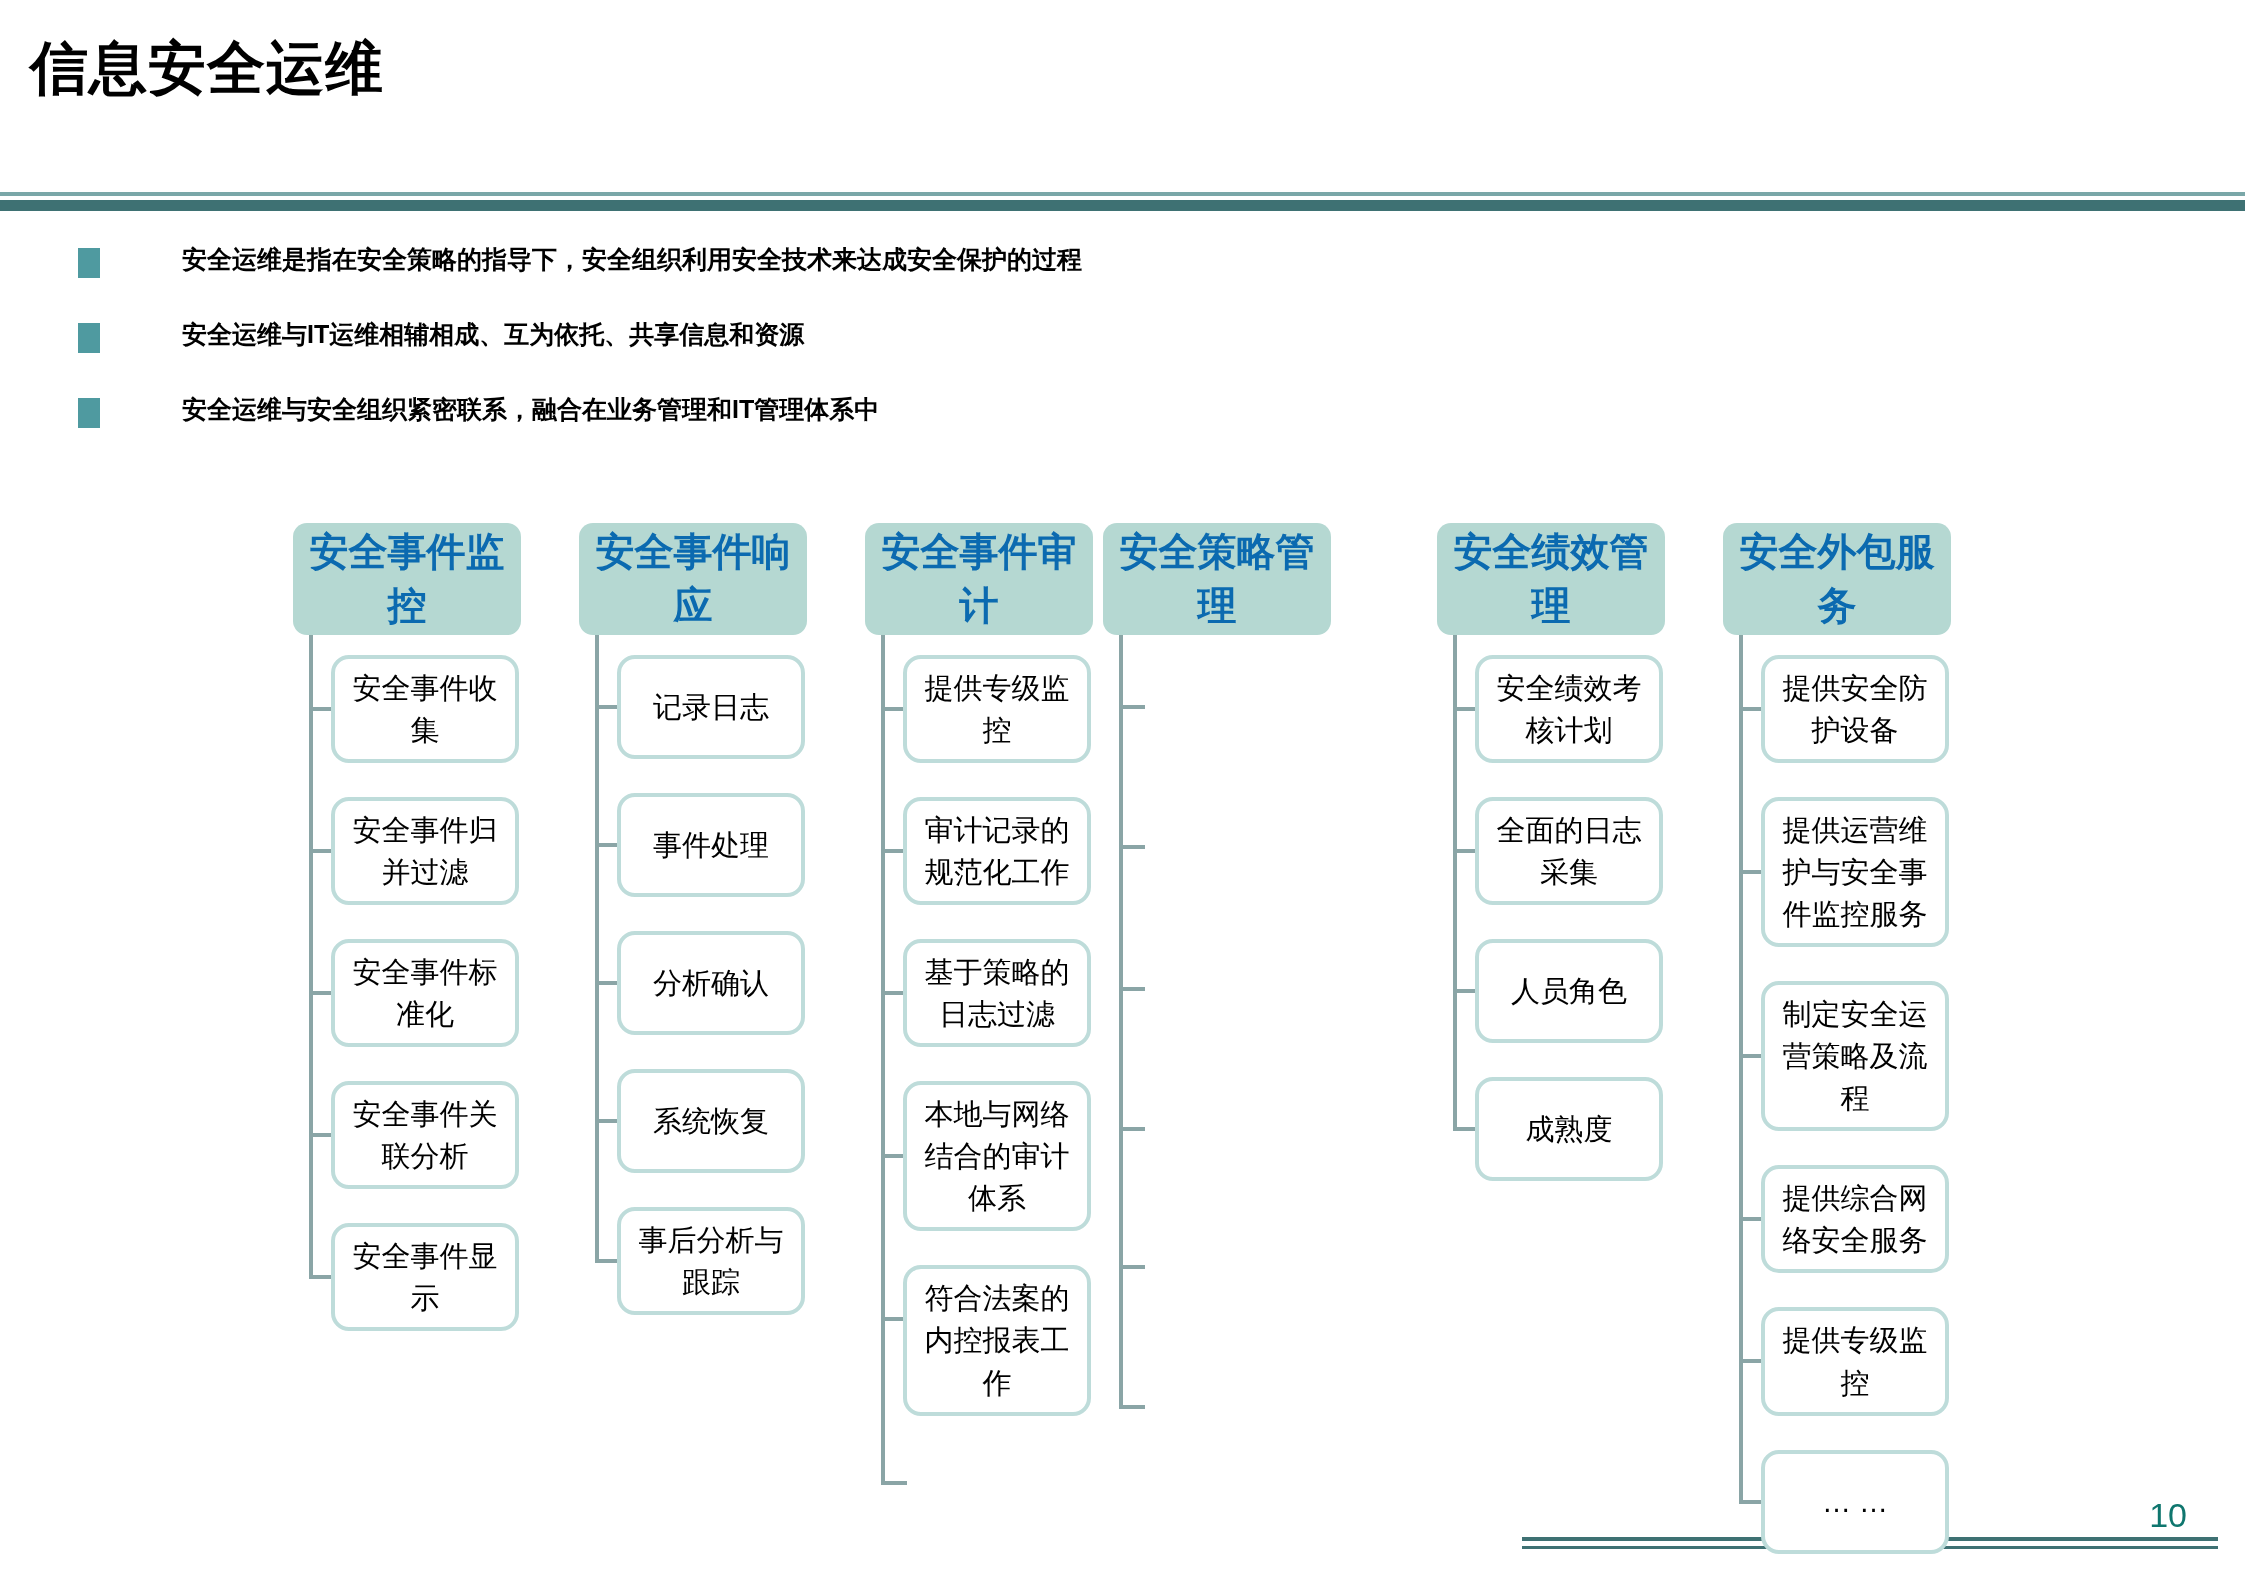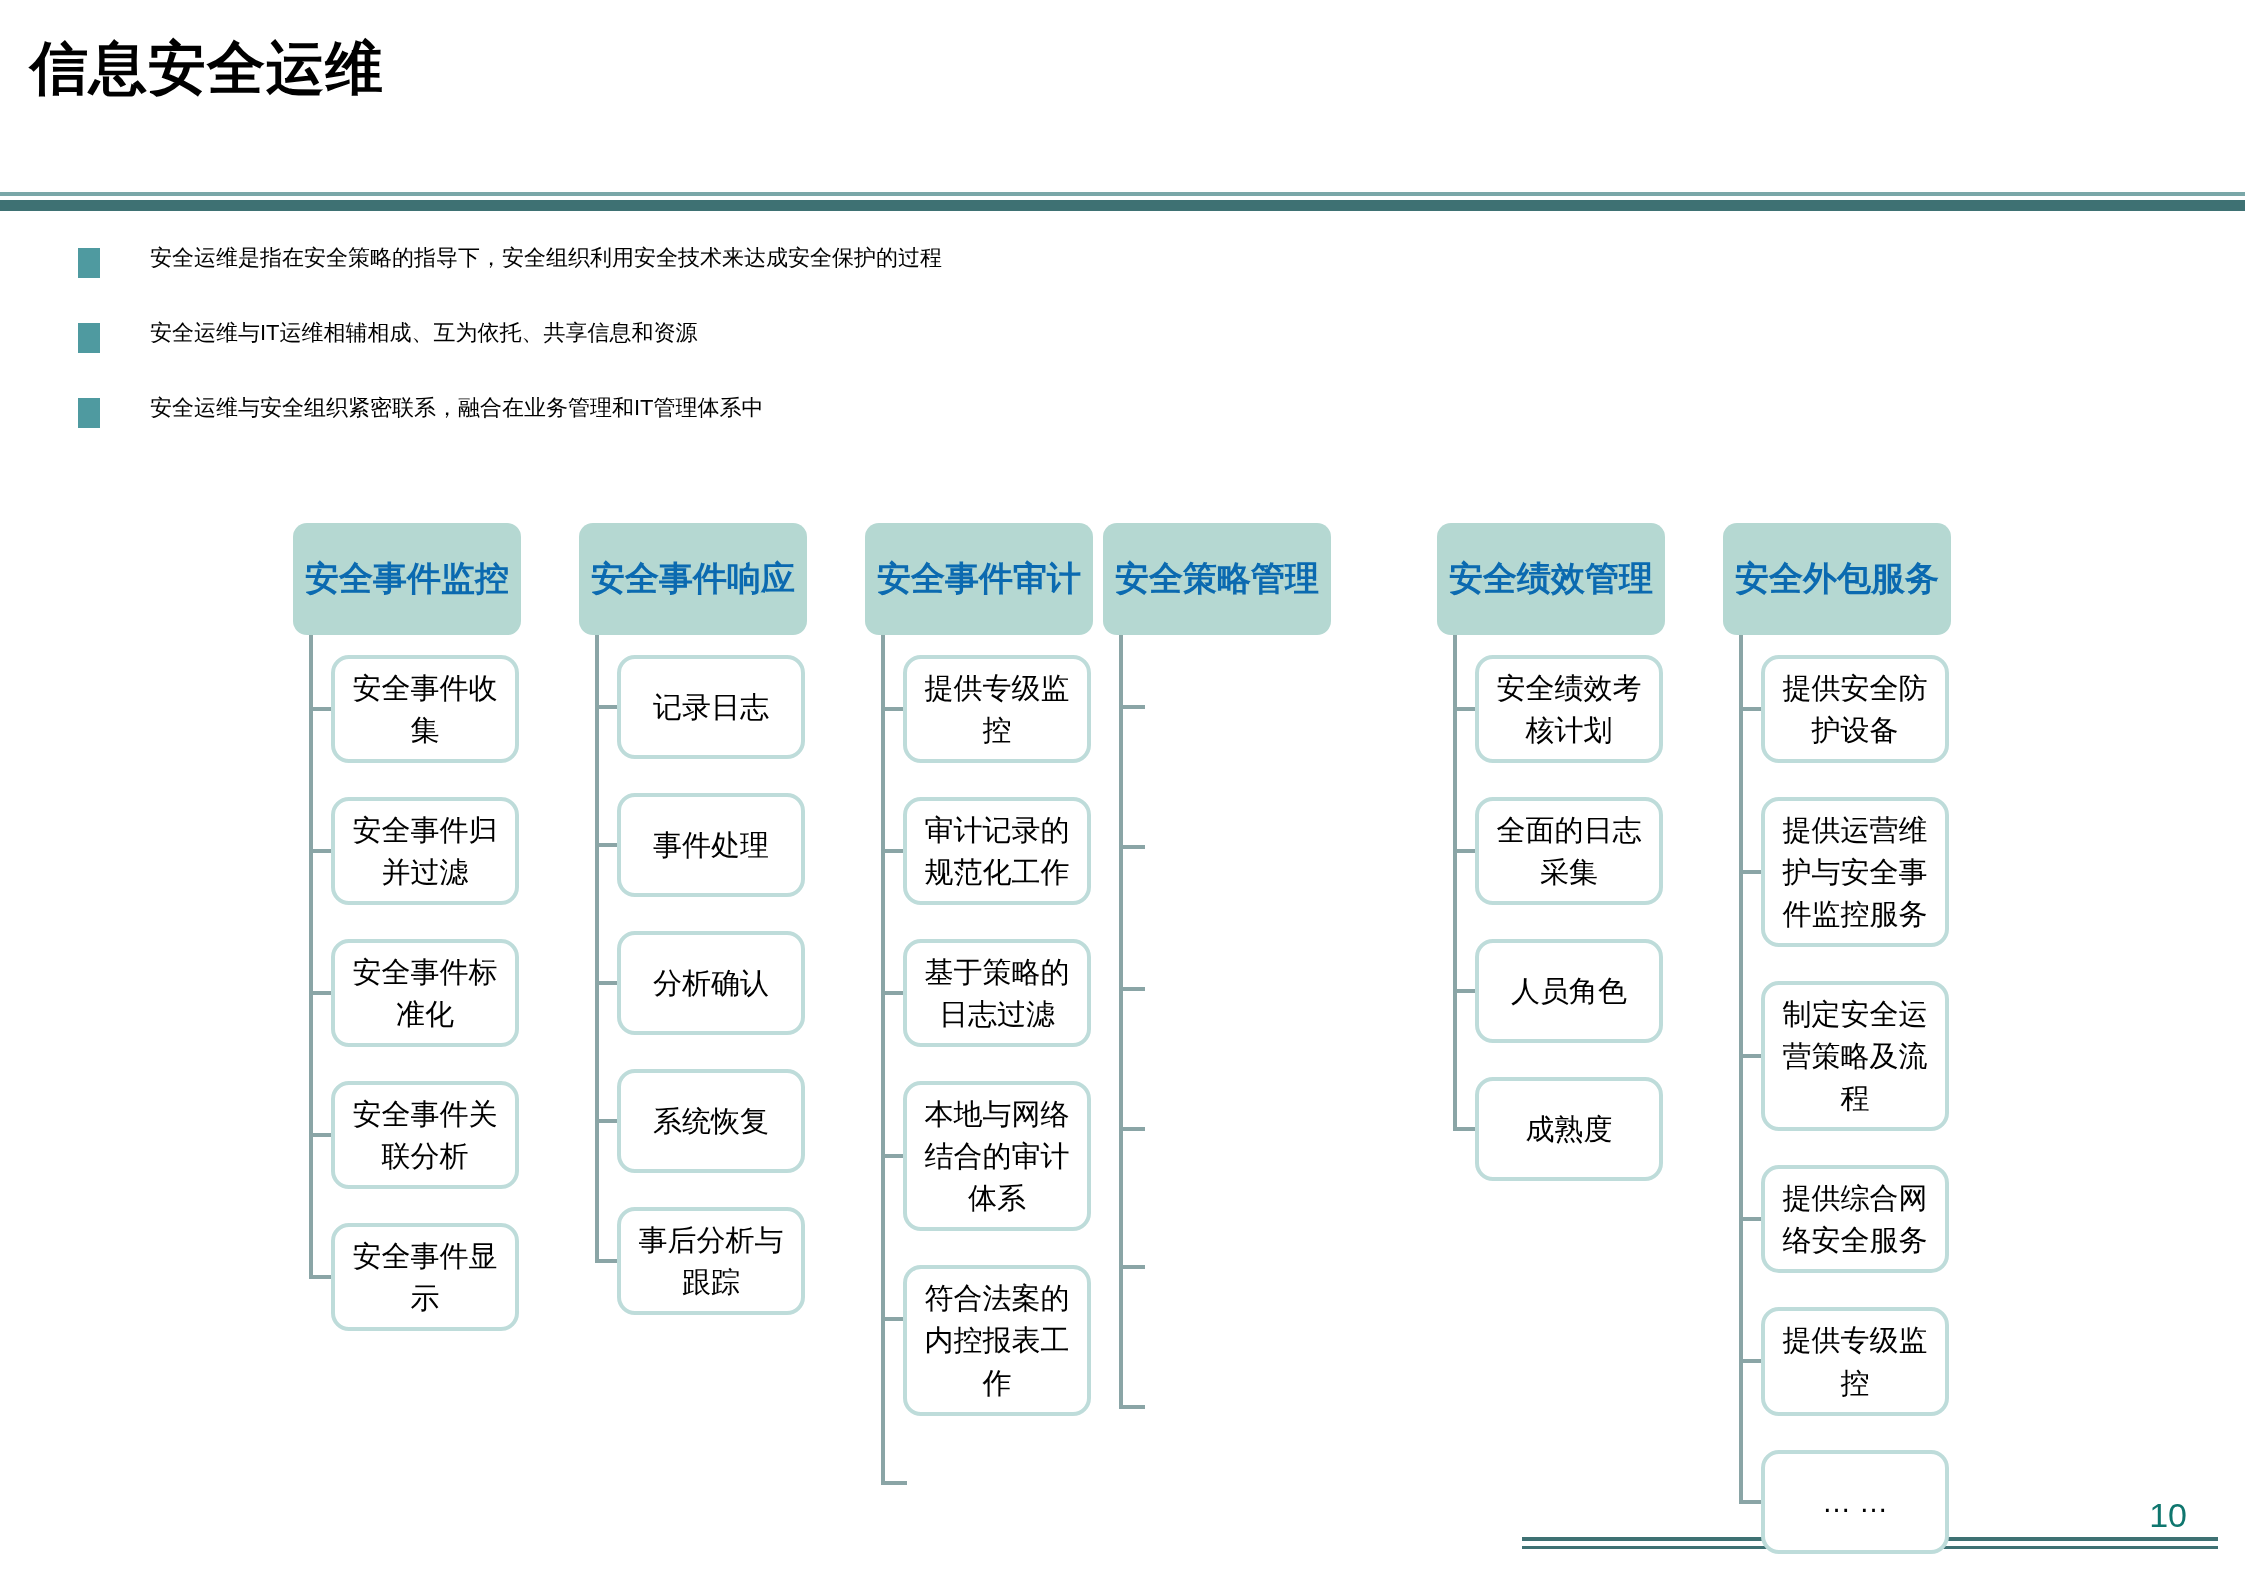--- a/index.html
+++ b/index.html
@@ -10,29 +10,29 @@
   .page-title{
     position:absolute;left:30px;top:30px;font-size:58px;font-weight:bold;
     letter-spacing:1px;color:#000;margin:0;
   }
   .divider-top-thin{position:absolute;left:0;top:192px;width:100%;height:4px;background:var(--divider-thin,#7aa7a8);}
   .divider-top-thick{position:absolute;left:0;top:200px;width:100%;height:11px;background:var(--divider-thick,#3e7173);}
 
   .bullets{position:absolute;left:78px;top:243px;width:2000px;}
   .bullet-item{display:flex;align-items:flex-start;margin-bottom:40px;}
   .bullet-square{flex:0 0 auto;width:22px;height:30px;margin-top:5px;background:var(--bullet-square,#4f9aa0);}
-  .bullet-text{margin-left:50px;font-size:22px;font-weight:normal;line-height:1.32;color:#000;}
+  .bullet-text{margin-left:82px;font-size:25px;font-weight:bold;line-height:1.32;color:#000;}
 
   .diagram{position:absolute;left:0;top:0;width:100%;height:100%;}
   .column{position:absolute;top:523px;width:228px;}
   .col-header{
     position:relative;z-index:1;height:112px;width:228px;box-sizing:border-box;
     border-radius:14px;background:var(--header-fill,#b5d8d2);
-    color:var(--header-text,#0b6ab0);font-weight:bold;font-size:34px;
-    display:flex;align-items:center;justify-content:center;
+    color:var(--header-text,#0b6ab0);font-weight:bold;font-size:39px;
+    display:flex;align-items:center;justify-content:center;text-align:center;
   }
   .node{
     position:relative;z-index:1;box-sizing:border-box;width:188px;margin:34px 0 0 38px;
     min-height:104px;background:#fff;border:4px solid var(--node-border,#bedcda);
     border-radius:18px;display:flex;align-items:center;justify-content:center;
     text-align:center;font-size:29px;line-height:1.45;padding:8px 9px;color:#000;
     word-break:break-all;
   }
   .col-children .node:first-child{margin-top:20px;}
   .vline{position:absolute;width:4px;background:var(--connector,#8aa5a6);z-index:0;}

